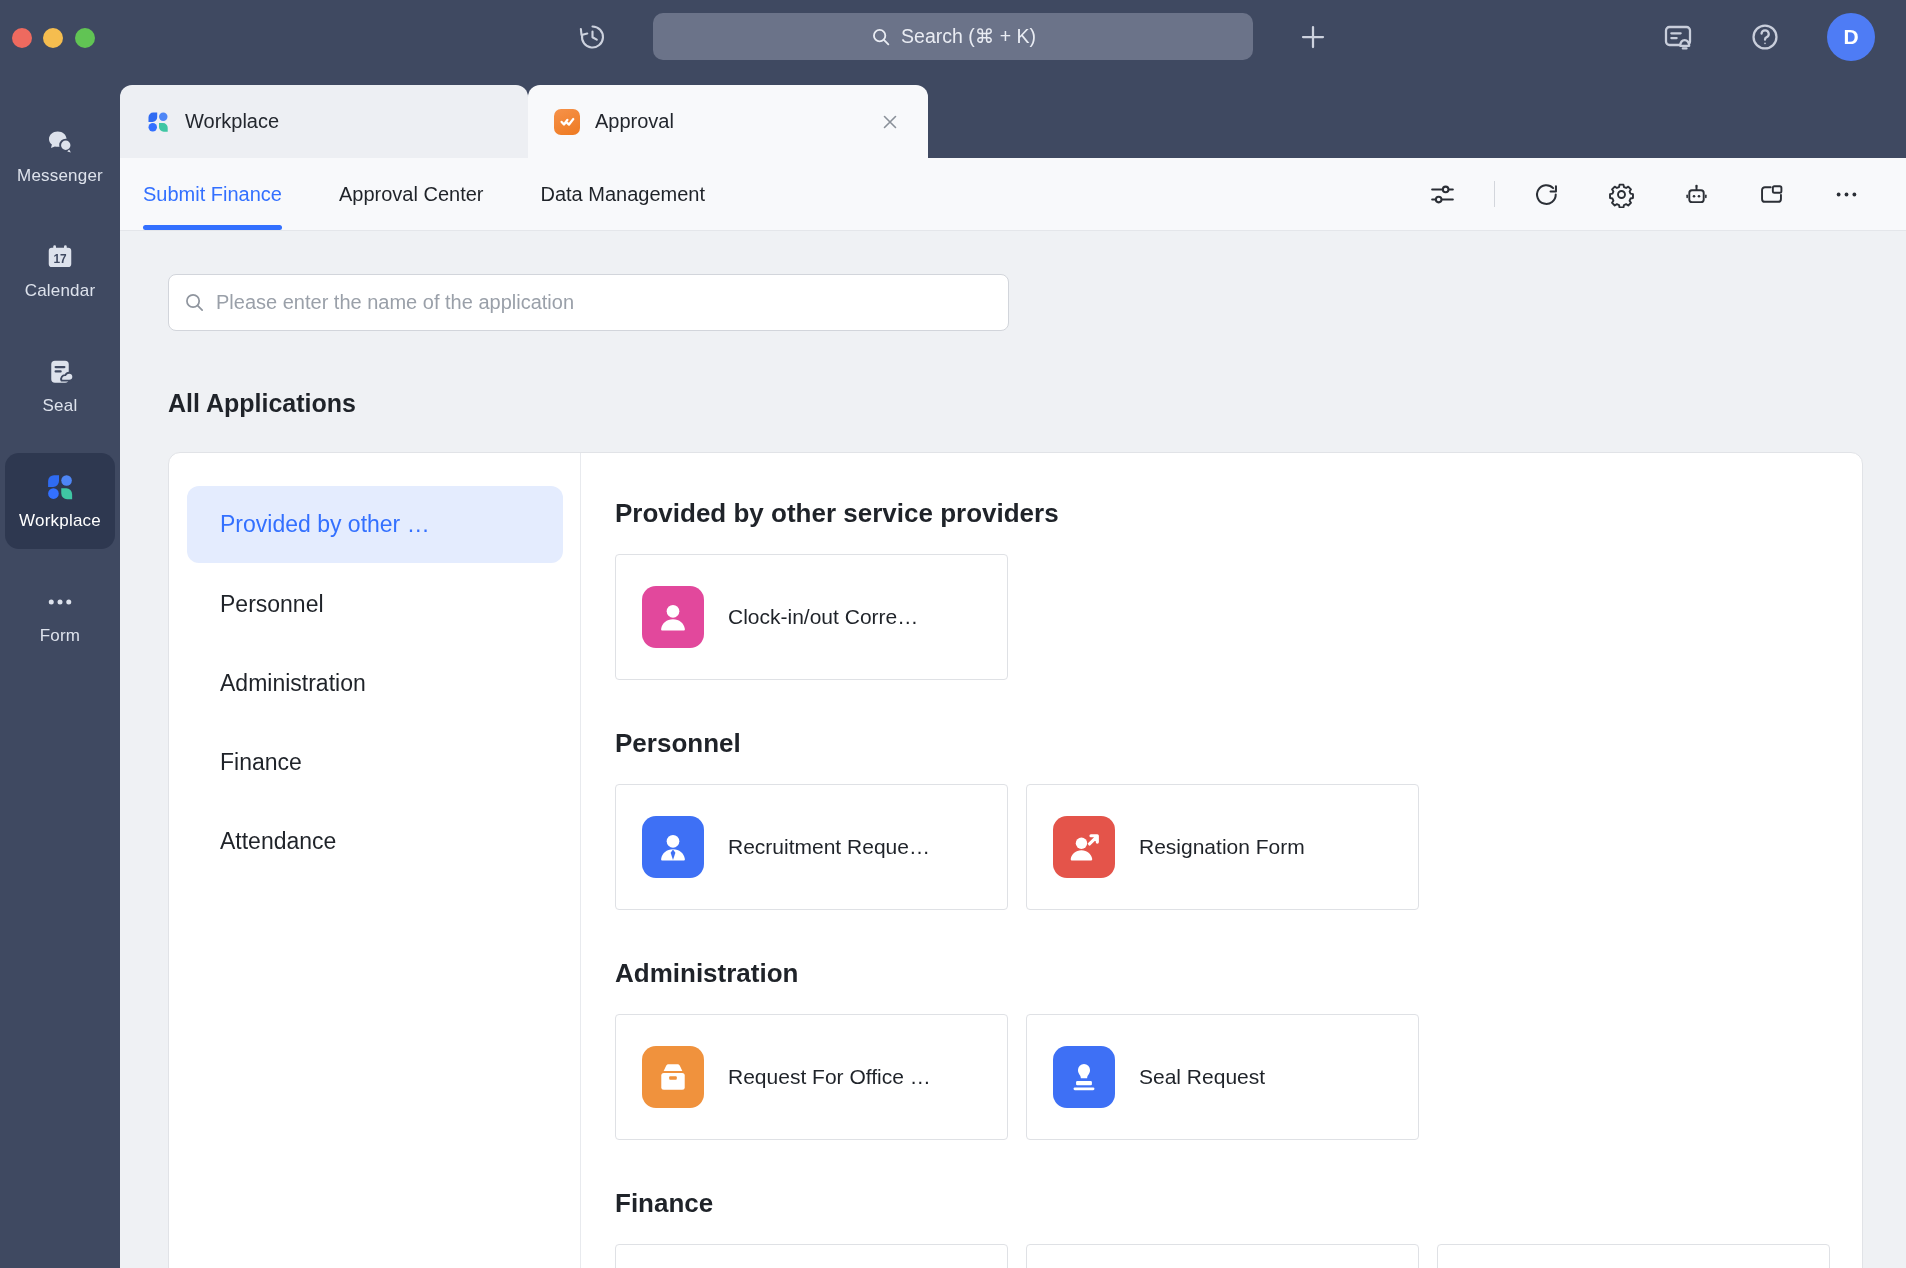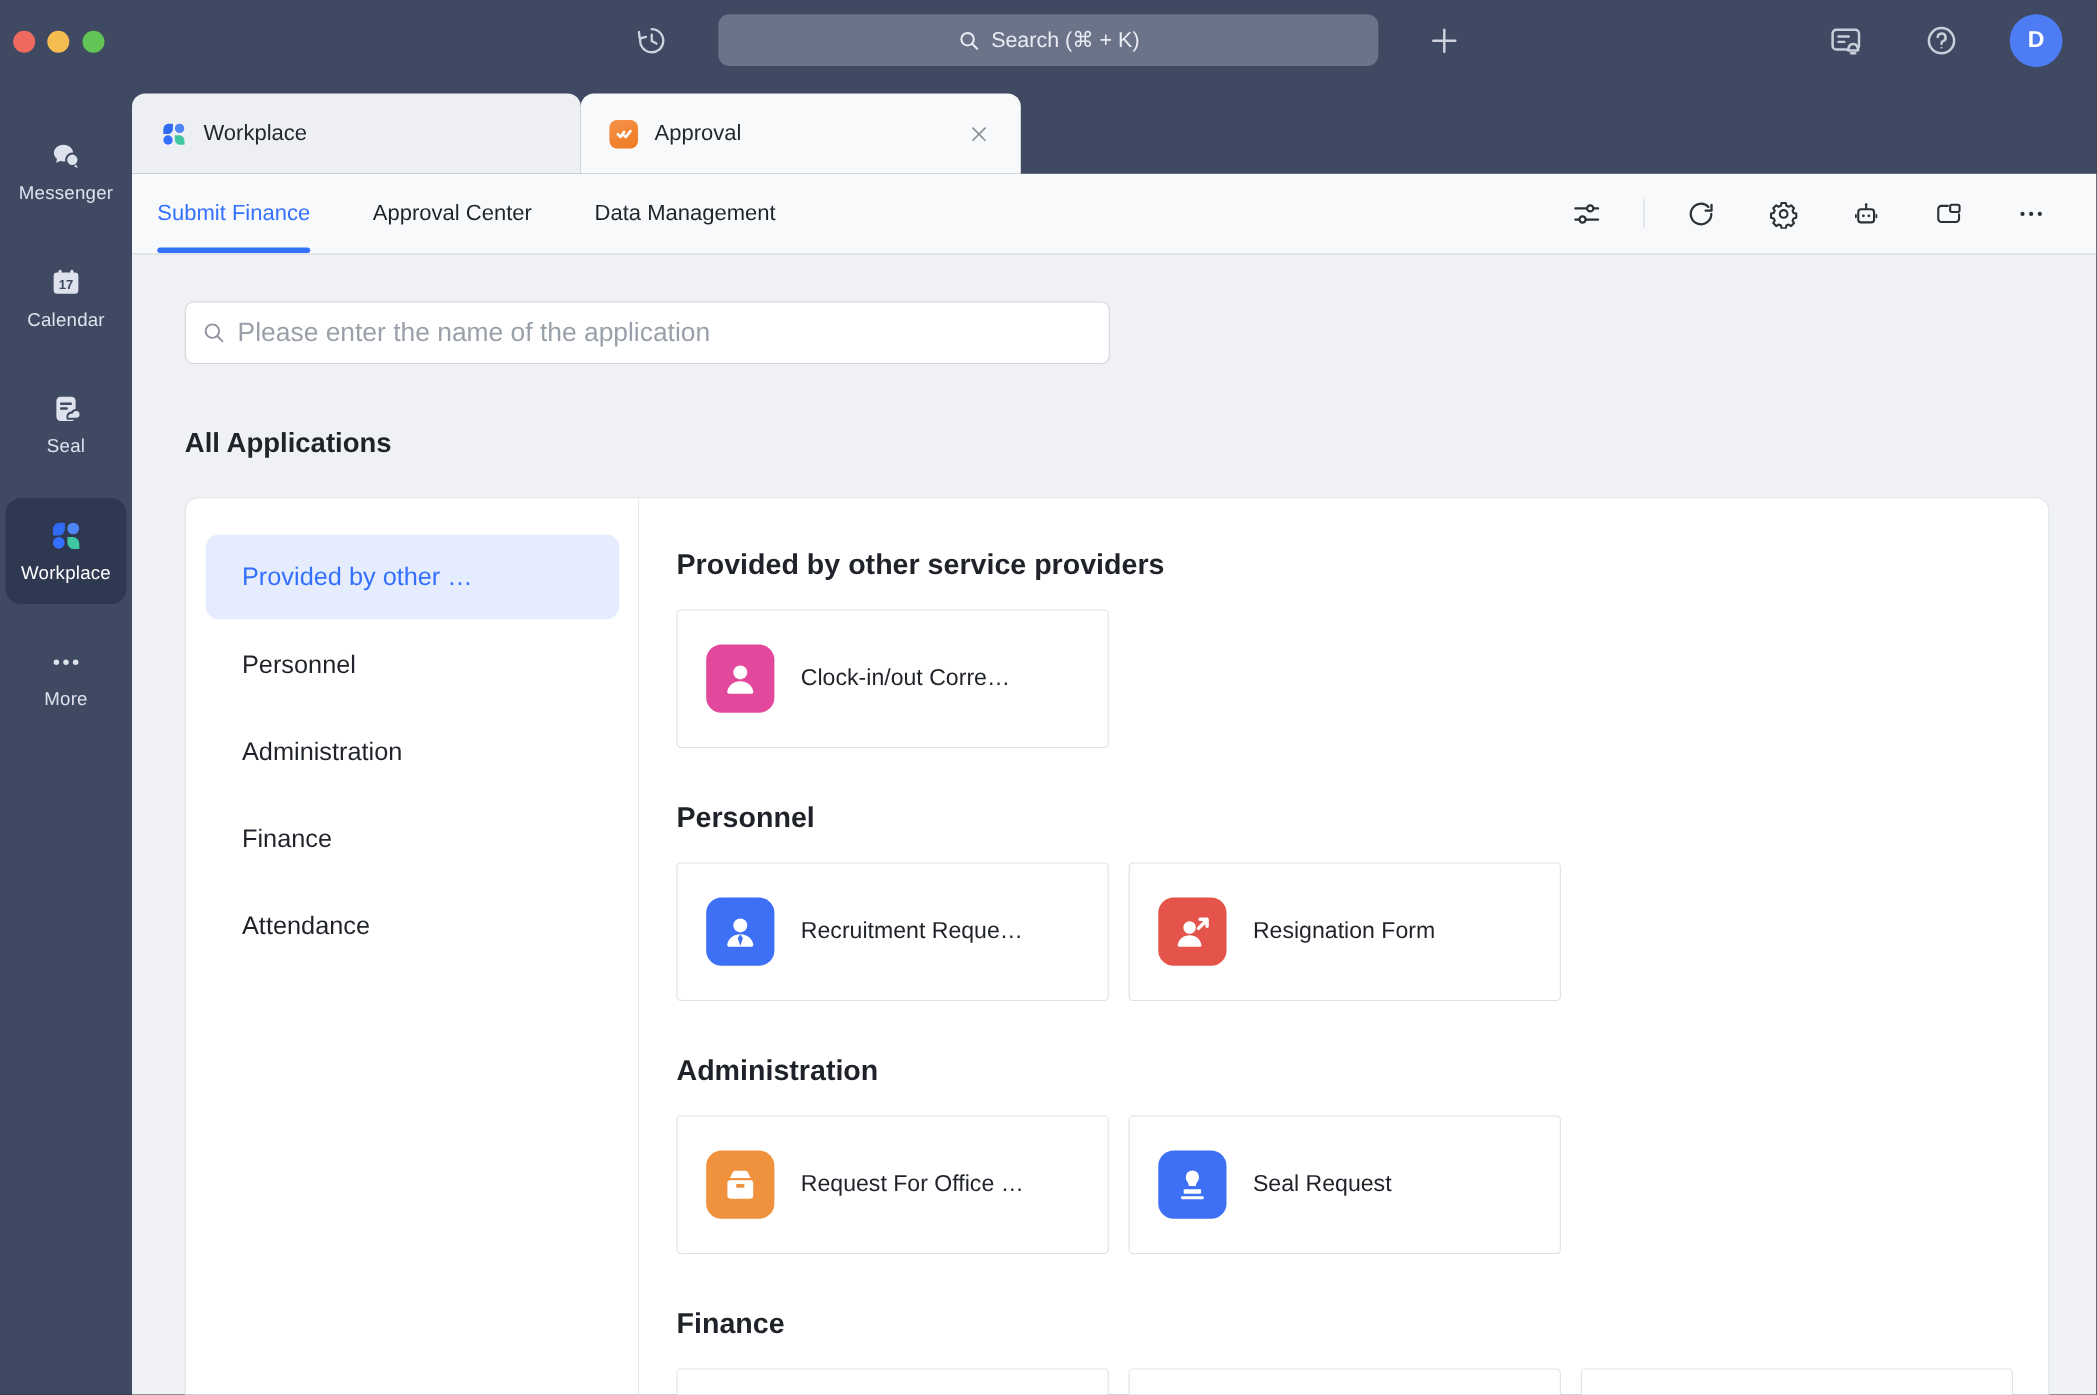--- a/index.html
+++ b/index.html
@@ -58,21 +58,21 @@
   .nav-item.active::after{content:"";position:absolute;left:0;right:0;bottom:0;height:5px;
        border-radius:3px;background:var(--accent)}
   .tools{margin-left:auto;display:flex;align-items:center;gap:48px;padding-right:46px;color:#2b2f36}
   .tools .ic{width:27px;height:27px}
   .vdiv{width:1px;height:26px;background:#d3d6dc;margin:0 -10px}
 
   
   .contentarea{position:absolute;left:0;top:231px;width:1786px;height:1037px;background:var(--content)}
   .appsearch{position:absolute;left:48px;top:43px;width:841px;height:57px;background:var(--surface);
        border:1px solid #d2d5db;border-radius:8px;display:flex;align-items:center;padding:0 14px;gap:8px;color:var(--muted)}
-  .appsearch input{border:0;outline:0;flex:1;font-size:24px;color:var(--text);background:transparent;
+  .appsearch input{border:0;outline:0;flex:1;font-size:20px;color:var(--text);background:transparent;
        font-family:"Liberation Sans",sans-serif}
   .appsearch input::placeholder{color:#9aa0a9}
   .h-all{position:absolute;left:48px;top:158px;font-size:25px;font-weight:bold;color:var(--text)}
   .panel{position:absolute;left:48px;top:221px;width:1695px;height:860px;background:var(--surface);
        border:1px solid #e1e3e7;border-radius:12px;display:flex}
   .cats{width:412px;border-right:1px solid #e8eaee;padding-top:33px;flex-shrink:0}
   .cat{height:79px;line-height:79px;padding-left:51px;font-size:23px;color:var(--text);cursor:default;
        white-space:nowrap}
   .cat.sel{margin:0 17px 2px 18px;height:77px;line-height:77px;border-radius:12px;background:var(--pill);
        color:var(--accent);padding-left:33px}
@@ -192,21 +192,21 @@
     </div>
 
     <div class="sb-item">
       <span class="sb-ic">
         <svg viewBox="0 0 24 24" fill="currentColor">
           <circle cx="5" cy="12" r="2"></circle>
             <circle cx="12" cy="12" r="2"></circle>
             <circle cx="19" cy="12" r="2"></circle>
         </svg>
       </span>
-      <span class="lbl">More</span>
+      <span class="lbl">Form</span>
     </div>
   </div>
 
   <div class="workspace">
 
     <div class="tabstrip">
       <div class="tab inactive">
         <span style="width:24px;height:24px">
           <svg viewBox="0 0 24 24">
             <path d="M2.5 7.2A4.7 4.7 0 0 1 7.2 2.5h4v4.7a4.7 4.7 0 0 1-4.7 4.7h-4z" fill="var(--logo1)"></path>

